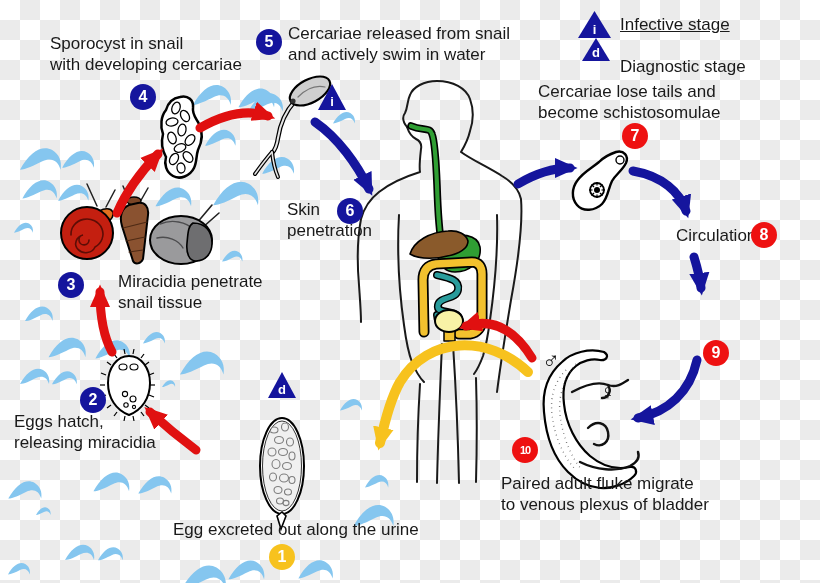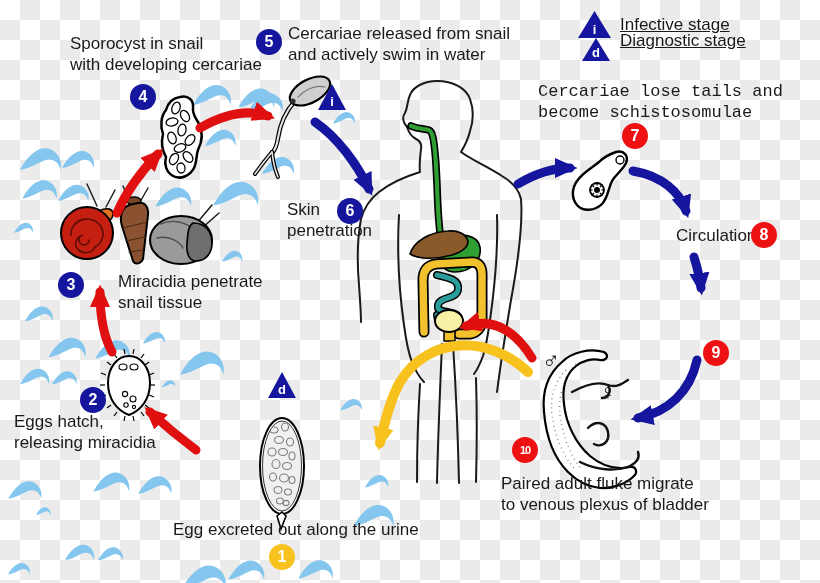--- a/index.html
+++ b/index.html
@@ -272,27 +272,27 @@
       <path d="M694,257 C698,270 700,279 701,288" marker-end="url(#mb)"></path>
       <path d="M697,360 C690,392 668,412 638,418" marker-end="url(#mb)"></path>
     </g>
   </svg>
 
   <div class="lbl" style="left:14px;top:412px;">Eggs hatch,
 releasing miracidia</div>
   <div class="lbl" style="left:173px;top:520px;">Egg excreted out along the urine</div>
   <div class="lbl" style="left:118px;top:272px;">Miracidia penetrate
 snail tissue</div>
-  <div class="lbl" style="left:50px;top:34px;margin-left:20px;">Sporocyst in snail
+  <div class="lbl" style="left:50px;top:34px;">Sporocyst in snail
 with developing cercariae</div>
   <div class="lbl" style="left:288px;top:24px;">Cercariae released from snail
 and actively swim in water</div>
   <div class="lbl" style="left:287px;top:200px;">Skin
 penetration</div>
-  <div class="lbl" style="left:538px;top:82px;font-family:Liberation Mono, monospace;">Cercariae lose tails and
+  <div class="lbl" style="left:538px;top:82px;">Cercariae lose tails and
 become schistosomulae</div>
   <div class="lbl" style="left:676px;top:226px;">Circulation</div>
   <div class="lbl" style="left:477px;top:474px;margin-left:24px;">Paired adult fluke migrate
 to venous plexus of bladder</div>
 
   <div class="badge yellow" style="left:269px;top:544px;">1</div>
   <div class="badge blue" style="left:80px;top:387px;">2</div>
   <div class="badge blue" style="left:58px;top:272px;">3</div>
   <div class="badge blue" style="left:130px;top:84px;">4</div>
   <div class="badge blue" style="left:256px;top:29px;">5</div>
@@ -310,19 +310,19 @@
   </div>
 
   <div>
     <div class="tri" style="left:578px;top:11px;width:33px;height:27px;">
       <span>i</span>
     </div>
     <div class="lbl" style="left:620px;top:15px;text-decoration:underline;">Infective stage</div>
     <div class="tri" style="left:582px;top:38px;width:28px;height:23px;">
       <span>d</span>
     </div>
-    <div class="lbl" style="left:620px;top:31px;text-decoration:underline;">Diagnostic stage</div>
+    <div class="lbl" style="left:620px;top:57px;">Diagnostic stage</div>
   </div>
 
   <span class="sym" style="left:542px;top:346px;font-size:24px;">♂</span>
   <span class="sym" style="left:600px;top:380px;font-size:21px;">♀</span>
 
 </div>
 
 </body></html>

